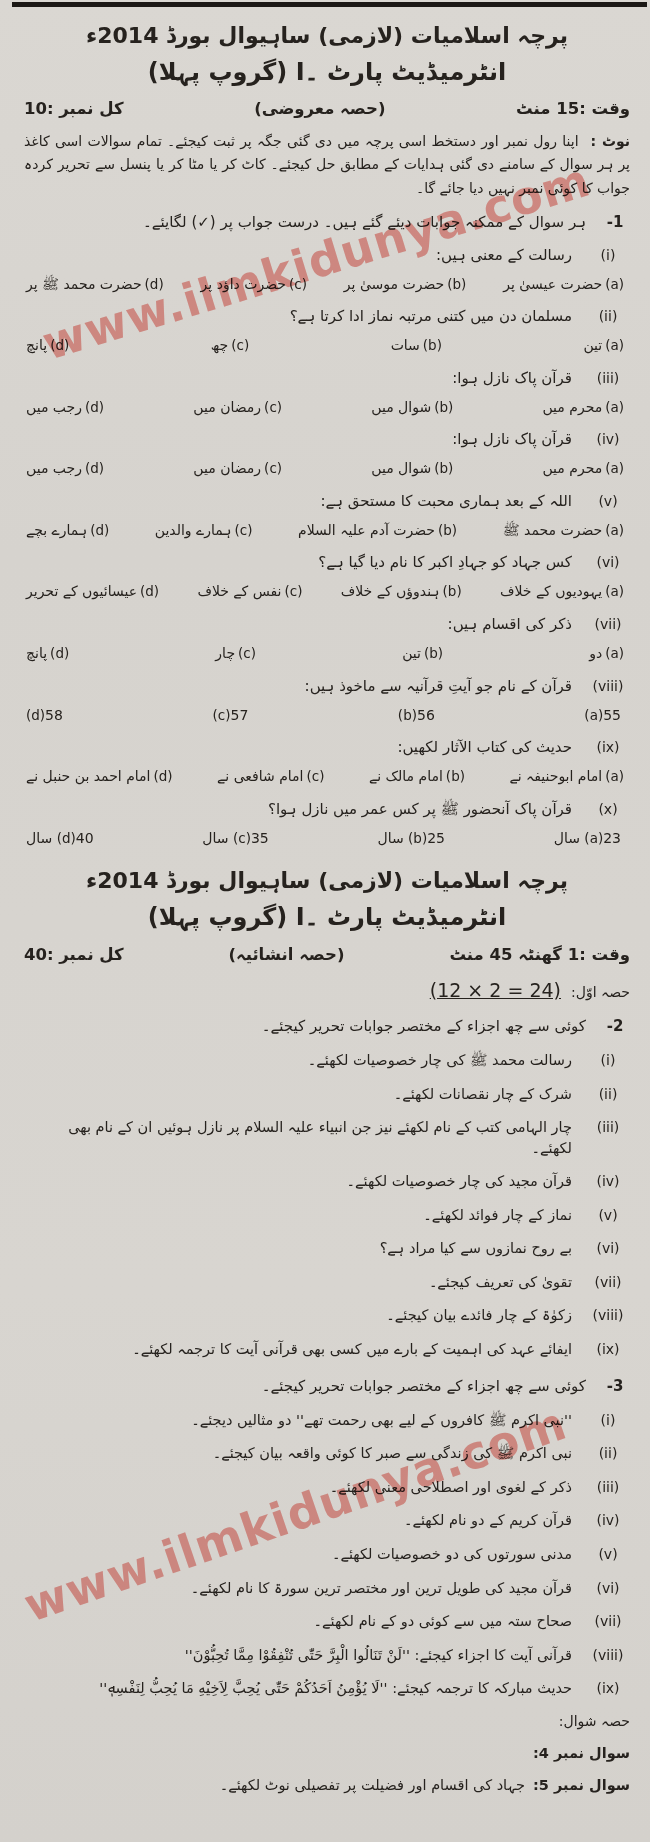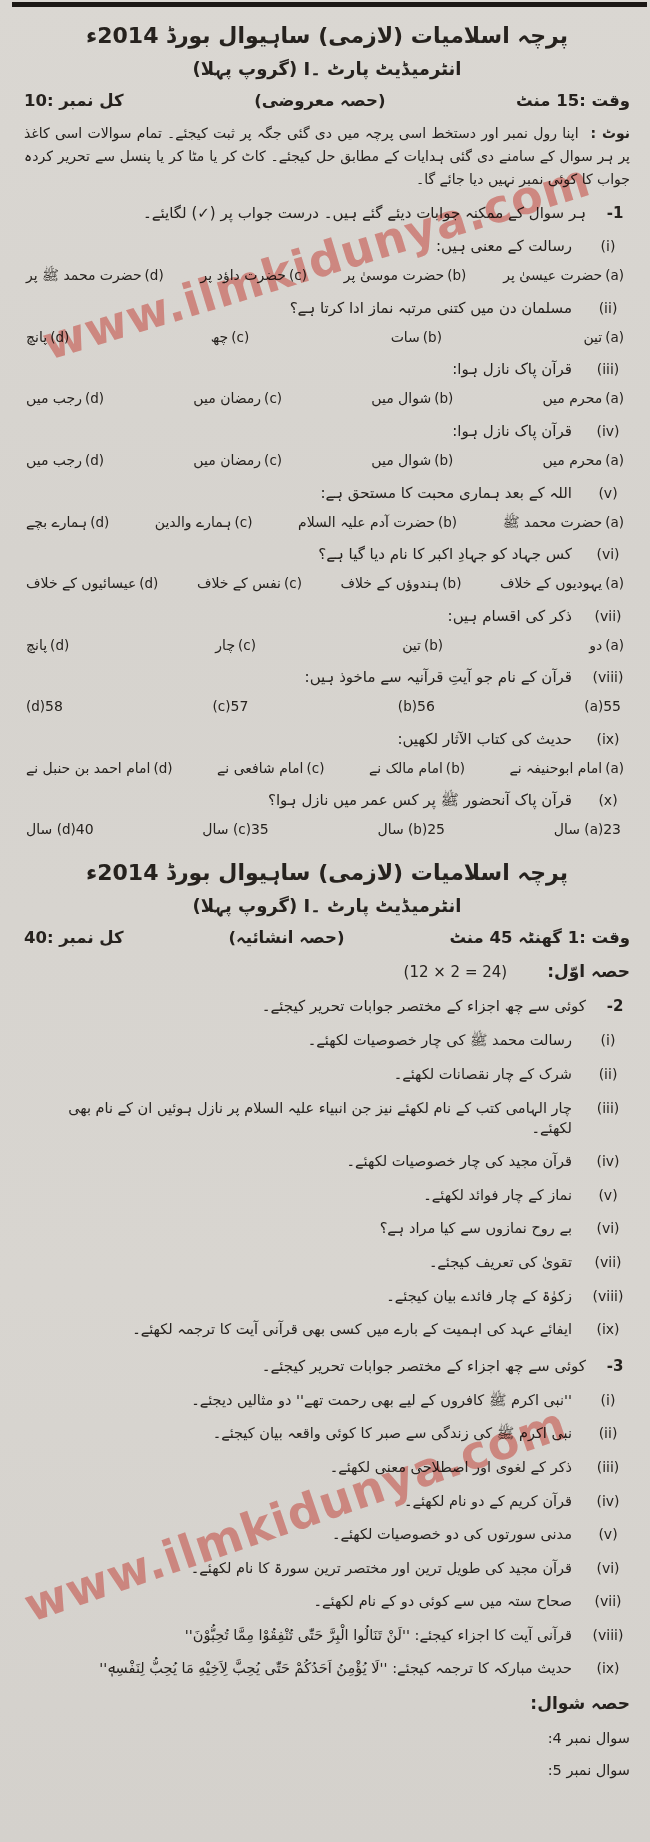--- a/index.html
+++ b/index.html
@@ -11,41 +11,41 @@
     background:#d7d4cf;
     background-image:linear-gradient(180deg,#dad7d2 0%,#d6d3ce 30%,#d8d5d0 70%,#d4d1cc 100%);
     overflow:hidden;
     direction:rtl;
     font-family:"DejaVu Sans",sans-serif;
     color:#26221e;
   }
   .toprule{height:5px;background:#1b1815;margin:2px 3px 0 12px;}
   .inner{padding:0 20px 12px 24px;}
   .title{text-align:center;font-weight:700;font-size:22px;margin-top:14px;line-height:1.4;}
-  .subtitle{text-align:center;font-weight:700;font-size:18px;margin-top:4px;line-height:1.4;}
+  .subtitle{text-align:center;font-weight:700;font-size:24px;margin-top:4px;line-height:1.4;}
   .meta{display:flex;justify-content:space-between;align-items:baseline;font-weight:700;font-size:16.5px;margin-top:10px;}
   .meta .m{white-space:nowrap;}
   .note{margin-top:12px;font-size:14px;line-height:1.65;text-align:justify;}
   .note .lbl{font-weight:700;margin-left:12px;}
   .qhead{display:flex;gap:14px;margin-top:12px;font-size:15px;line-height:1.4;}
   .qnum{font-weight:700;min-width:30px;text-align:center;direction:ltr;unicode-bidi:embed;}
   .qhead .qt{flex:1;}
   .mcq .qrow{display:flex;gap:14px;margin-top:12px;font-size:15px;line-height:1.4;}
   .rn{min-width:44px;text-align:center;direction:ltr;unicode-bidi:embed;font-size:14px;padding-top:1px;}
   .qt{flex:1;}
   .opts{display:flex;justify-content:space-between;gap:6px;margin-top:8px;font-size:14px;line-height:1.45;padding:0 6px 0 2px;}
   .opt{white-space:nowrap;}
   .om{direction:ltr;unicode-bidi:embed;font-size:13.5px;}
   .ot{padding-inline-start:3px;}
   .partrow{display:flex;gap:10px;align-items:baseline;margin-top:12px;font-size:14.5px;line-height:1.5;}
-  .plabel{font-weight:700;font-size:17px;white-space:nowrap;margin-left:30px;}
-  .pmarks{margin-inline-start:auto;direction:ltr;unicode-bidi:embed;font-size:15px;white-space:nowrap;}
+  .plabel{font-weight:400;font-size:14px;white-space:nowrap;}
+  .pmarks{margin-inline-start:auto;direction:ltr;unicode-bidi:embed;font-size:19px;white-space:nowrap;text-decoration:underline;}
   .srow{display:flex;gap:14px;margin-top:13px;font-size:14.5px;line-height:1.4;}
   .qline{display:flex;gap:8px;margin-top:11px;font-size:14.5px;line-height:1.45;}
-  .qlabel{font-weight:400;white-space:nowrap;}
+  .qlabel{font-weight:700;white-space:nowrap;}
   .wm{
     position:absolute;left:0;top:0;
     font-weight:700;font-size:46px;letter-spacing:1px;
     white-space:nowrap;direction:ltr;
     opacity:.85;mix-blend-mode:multiply;
     transform-origin:left center;pointer-events:none;
   }
   .wm1{left:44px;top:318px;transform:rotate(-17deg);}
   .wm2{left:26px;top:1580px;transform:rotate(-19deg);}
 </style>
@@ -142,21 +142,21 @@
 
     <div class="mcq">
       <div class="qrow">
         <span class="rn">(vi)</span>
         <span class="qt">کس جہاد کو جہادِ اکبر کا نام دیا گیا ہے؟</span>
       </div>
       <div class="opts">
         <span class="opt"><span class="om" dir="ltr">(a)</span><span class="ot">یہودیوں کے خلاف</span></span>
         <span class="opt"><span class="om" dir="ltr">(b)</span><span class="ot">ہندوؤں کے خلاف</span></span>
         <span class="opt"><span class="om" dir="ltr">(c)</span><span class="ot">نفس کے خلاف</span></span>
-        <span class="opt"><span class="om" dir="ltr">(d)</span><span class="ot">عیسائیوں کے خلاف</span></span>
+        <span class="opt"><span class="om" dir="ltr">(d)</span><span class="ot">عیسائیوں کے تحریر</span></span>
       </div>
     </div>
 
     <div class="mcq">
       <div class="qrow">
         <span class="rn">(vii)</span>
         <span class="qt">ذکر کی اقسام ہیں:</span>
       </div>
       <div class="opts">
         <span class="opt"><span class="om" dir="ltr">(a)</span><span class="ot">دو</span></span>
@@ -305,19 +305,20 @@
 
     <div class="partrow">
       <span class="plabel">حصہ شوال:</span>
     </div>
 
     <div class="qline">
       <span class="qlabel">سوال نمبر 4:</span>
     </div>
     <div class="qline">
       <span class="qlabel">سوال نمبر 5:</span>
+      <span class="qt">جہاد کی اقسام اور فضیلت پر تفصیلی نوٹ لکھئے۔</span>
     </div>
 
   </div>
 
   <div class="wm wm1" style="color: rgb(240, 146, 140);">www.ilmkidunya.com</div>
   <div class="wm wm2" style="color: rgb(240, 146, 140);">www.ilmkidunya.com</div>
 </div>
 
 </body></html>

